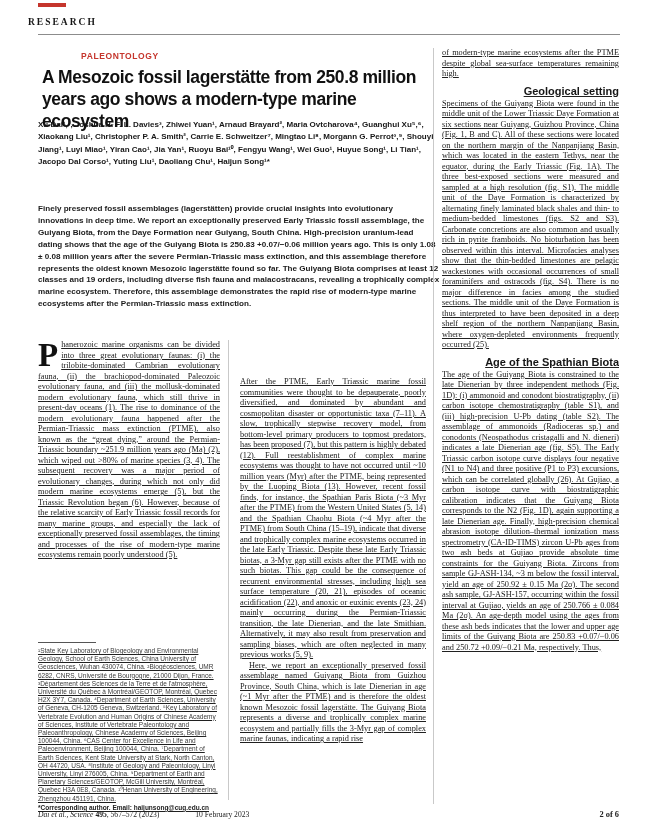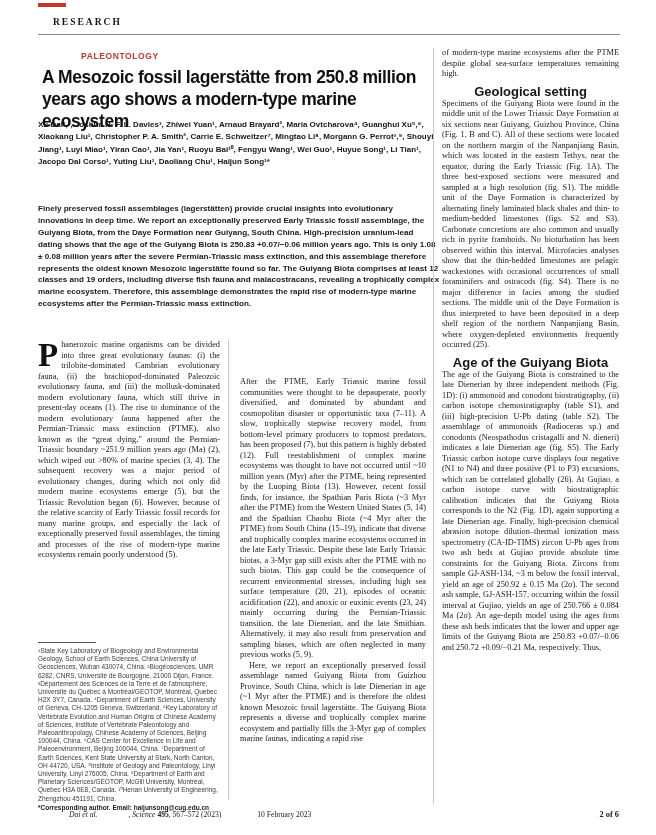--- a/index.html
+++ b/index.html
@@ -8,21 +8,21 @@
     background: #ffffff;
     position: relative;
     overflow: hidden;
     font-family: "Liberation Serif", serif;
     color: #202020;
     -webkit-font-smoothing: antialiased;
   }
   .abs { position: absolute; }
   .red-dash { left: 38px; top: 3px; width: 28px; height: 4px; background: #c5352c; }
   .kicker {
-    left: 53px; top: 17px;
+    left: 28px; top: 17px;
     font-family: "Liberation Serif", serif;
     font-weight: 700; font-size: 9.5px; letter-spacing: 2px; color: #161616;
   }
   .top-rule { left: 38px; top: 34px; width: 582px; height: 1px; background: #8c8c8c; }
   .eyebrow {
     left: 38px; top: 51px;
     font-family: "Liberation Sans", sans-serif;
     font-weight: 700; font-size: 8.5px; letter-spacing: 0.6px; color: #c5352c; margin-left: 43px;
   }
   .title {
@@ -37,51 +37,51 @@
     font-weight: 700; font-size: 8px; line-height: 12.3px; color: #161616;
   }
   .abstract {
     left: 38px; top: 203px; width: 402px;
     font-family: "Liberation Sans", sans-serif;
     font-weight: 700; font-size: 8.1px; line-height: 11.9px; color: #1b1b1b;
   }
   .vrule { width: 1px; background: #c9c9c9; }
   .vrule-a { left: 433px; top: 48px; height: 756px; }
   .vrule-b { left: 228px; top: 340px; height: 460px; }
-  .col { font-size: 8.3px; line-height: 10.5px; text-align: justify; }
+  .col { font-size: 8.3px; line-height: 10.5px; text-align: justify; text-decoration: underline; }
   .col1 { left: 38px; top: 340px; width: 182px; }
   .col2 { left: 240px; top: 340px; width: 186px; height: 470px; overflow: hidden; margin-top: 37px; }
   .col3 { left: 442px; top: 48px; width: 177px; height: 762px; overflow: hidden; }
   .body-p { margin: 0; }
   .body-p.indent { text-indent: 9px; }
   .intro { min-height: 296px; }
   .dropcap {
     float: left;
     font-family: "Liberation Serif", serif;
     font-weight: 700; font-size: 33px; line-height: 28px;
     padding: 1px 3px 0 0; color: #111111;
   }
   .fn-rule { width: 58px; height: 1px; background: #555; margin: 6px 0 4px 0; }
   .affils {
     margin: 0; text-align: left;
     font-family: "Liberation Sans", sans-serif;
     font-size: 6.5px; line-height: 8.2px; color: #3a3a3a;
   }
   .affils.corr { font-weight: 700; color: #222; margin-top: 1px; }
   .subhead {
-    margin: 6px 0 2px 0; text-align: center;
+    margin: 6px 0 2px 0; text-align: right;
     font-family: "Liberation Sans", sans-serif;
-    font-weight: 700; font-size: 13px; line-height: 11px; color: #161616;
+    font-weight: 700; font-size: 11px; line-height: 11px; color: #161616;
   }
   .footer {
     left: 38px; right: 37px; top: 810px;
     display: flex; justify-content: space-between; align-items: baseline;
     font-size: 7.6px; color: #222222;
   }
-  .cite-it { font-style: italic; margin-left: 31px; }
+  .cite-it { font-style: italic; }
   .cite-vol { font-weight: 700; }
   .footer-date { margin-left: 36px; }
   .page-num { font-weight: 700; font-size: 8.4px; }
 </style>
 </head>
 <body>
 
 <div>
 
   <div class="abs red-dash"></div>
@@ -105,21 +105,21 @@
 
   <div class="abs col col2">
     <p class="body-p">After the PTME, Early Triassic marine fossil communities were thought to be depauperate, poorly diversified, and dominated by abundant and cosmopolitan disaster or opportunistic taxa (7–11). A slow, trophically stepwise recovery model, from bottom-level primary producers to topmost predators, has been proposed (7), but this pattern is highly debated (12). Full reestablishment of complex marine ecosystems was thought to have not occurred until ~10 million years (Myr) after the PTME, being represented by the Luoping Biota (13). However, recent fossil finds, for instance, the Spathian Paris Biota (~3 Myr after the PTME) from the Western United States (5, 14) and the Spathian Chaohu Biota (~4 Myr after the PTME) from South China (15–19), indicate that diverse and trophically complex marine ecosystems occurred in the late Early Triassic. Despite these late Early Triassic biotas, a 3-Myr gap still exists after the PTME with no such biotas. This gap could be the consequence of recurrent environmental stresses, including high sea surface temperature (20, 21), episodes of oceanic acidification (22), and anoxic or euxinic events (23, 24) mainly occurring during the Permian-Triassic transition, the late Dienerian, and the late Smithian. Alternatively, it may also result from preservation and sampling biases, which are often neglected in many previous works (5, 9).</p>
     <p class="body-p indent">Here, we report an exceptionally preserved fossil assemblage named Guiyang Biota from Guizhou Province, South China, which is late Dienerian in age (~1 Myr after the PTME) and is therefore the oldest known Mesozoic fossil lagerstätte. The Guiyang Biota represents a diverse and trophically complex marine ecosystem and partially fills the 3-Myr gap of complex marine faunas, indicating a rapid rise</p>
   </div>
 
   <div class="abs col col3">
     <p class="body-p">of modern-type marine ecosystems after the PTME despite global sea-surface temperatures remaining high.</p>
     <h2 class="subhead">Geological setting</h2>
     <p class="body-p">Specimens of the Guiyang Biota were found in the middle unit of the Lower Triassic Daye Formation at six sections near Guiyang, Guizhou Province, China (Fig. 1, B and C). All of these sections were located on the northern margin of the Nanpanjiang Basin, which was located in the eastern Tethys, near the equator, during the Early Triassic (Fig. 1A). The three best-exposed sections were measured and sampled at a high resolution (fig. S1). The middle unit of the Daye Formation is characterized by alternating finely laminated black shales and thin- to medium-bedded limestones (figs. S2 and S3). Carbonate concretions are also common and usually rich in pyrite framboids. No bioturbation has been observed within this interval. Microfacies analyses show that the thin-bedded limestones are pelagic wackestones with occasional occurrences of small foraminifers and ostracods (fig. S4). There is no major difference in facies among the studied sections. The middle unit of the Daye Formation is thus interpreted to have been deposited in a deep shelf region of the northern Nanpanjiang Basin, where oxygen-depleted environments frequently occurred (25).</p>
-    <h2 class="subhead">Age of the Guiyang Biota</h2>
+    <h2 class="subhead">Age of the Spathian Biota</h2>
     <p class="body-p">The age of the Guiyang Biota is constrained to the late Dienerian by three independent methods (Fig. 1D): (i) ammonoid and conodont biostratigraphy, (ii) carbon isotope chemostratigraphy (table S1), and (iii) high-precision U-Pb dating (table S2). The assemblage of ammonoids (Radioceras sp.) and conodonts (Neospathodus cristagalli and N. dieneri) indicates a late Dienerian age (fig. S5). The Early Triassic carbon isotope curve displays four negative (N1 to N4) and three positive (P1 to P3) excursions, which can be correlated globally (26). At Gujiao, a carbon isotope curve with biostratigraphic calibration indicates that the Guiyang Biota corresponds to the N2 (Fig. 1D), again supporting a late Dienerian age. Finally, high-precision chemical abrasion isotope dilution–thermal ionization mass spectrometry (CA-ID-TIMS) zircon U-Pb ages from two ash beds at Gujiao provide absolute time constraints for the Guiyang Biota. Zircons from sample GJ-ASH-134, ~3 m below the fossil interval, yield an age of 250.92 ± 0.15 Ma (2σ). The second ash sample, GJ-ASH-157, occurring within the fossil interval at Gujiao, yields an age of 250.766 ± 0.084 Ma (2σ). An age-depth model using the ages from these ash beds indicates that the lower and upper age limits of the Guiyang Biota are 250.83 +0.07/−0.06 and 250.72 +0.09/−0.21 Ma, respectively. Thus,</p>
   </div>
 
   <div class="abs footer">
     <span><span class="cite-it">Dai et al.</span><span class="cite-it">, Science </span><span class="cite-vol">495</span><span>, 567–572 (2023)</span><span class="footer-date">10 February 2023</span></span>
     <span class="page-num">2 of 6</span>
   </div>
 
 </div>
 

